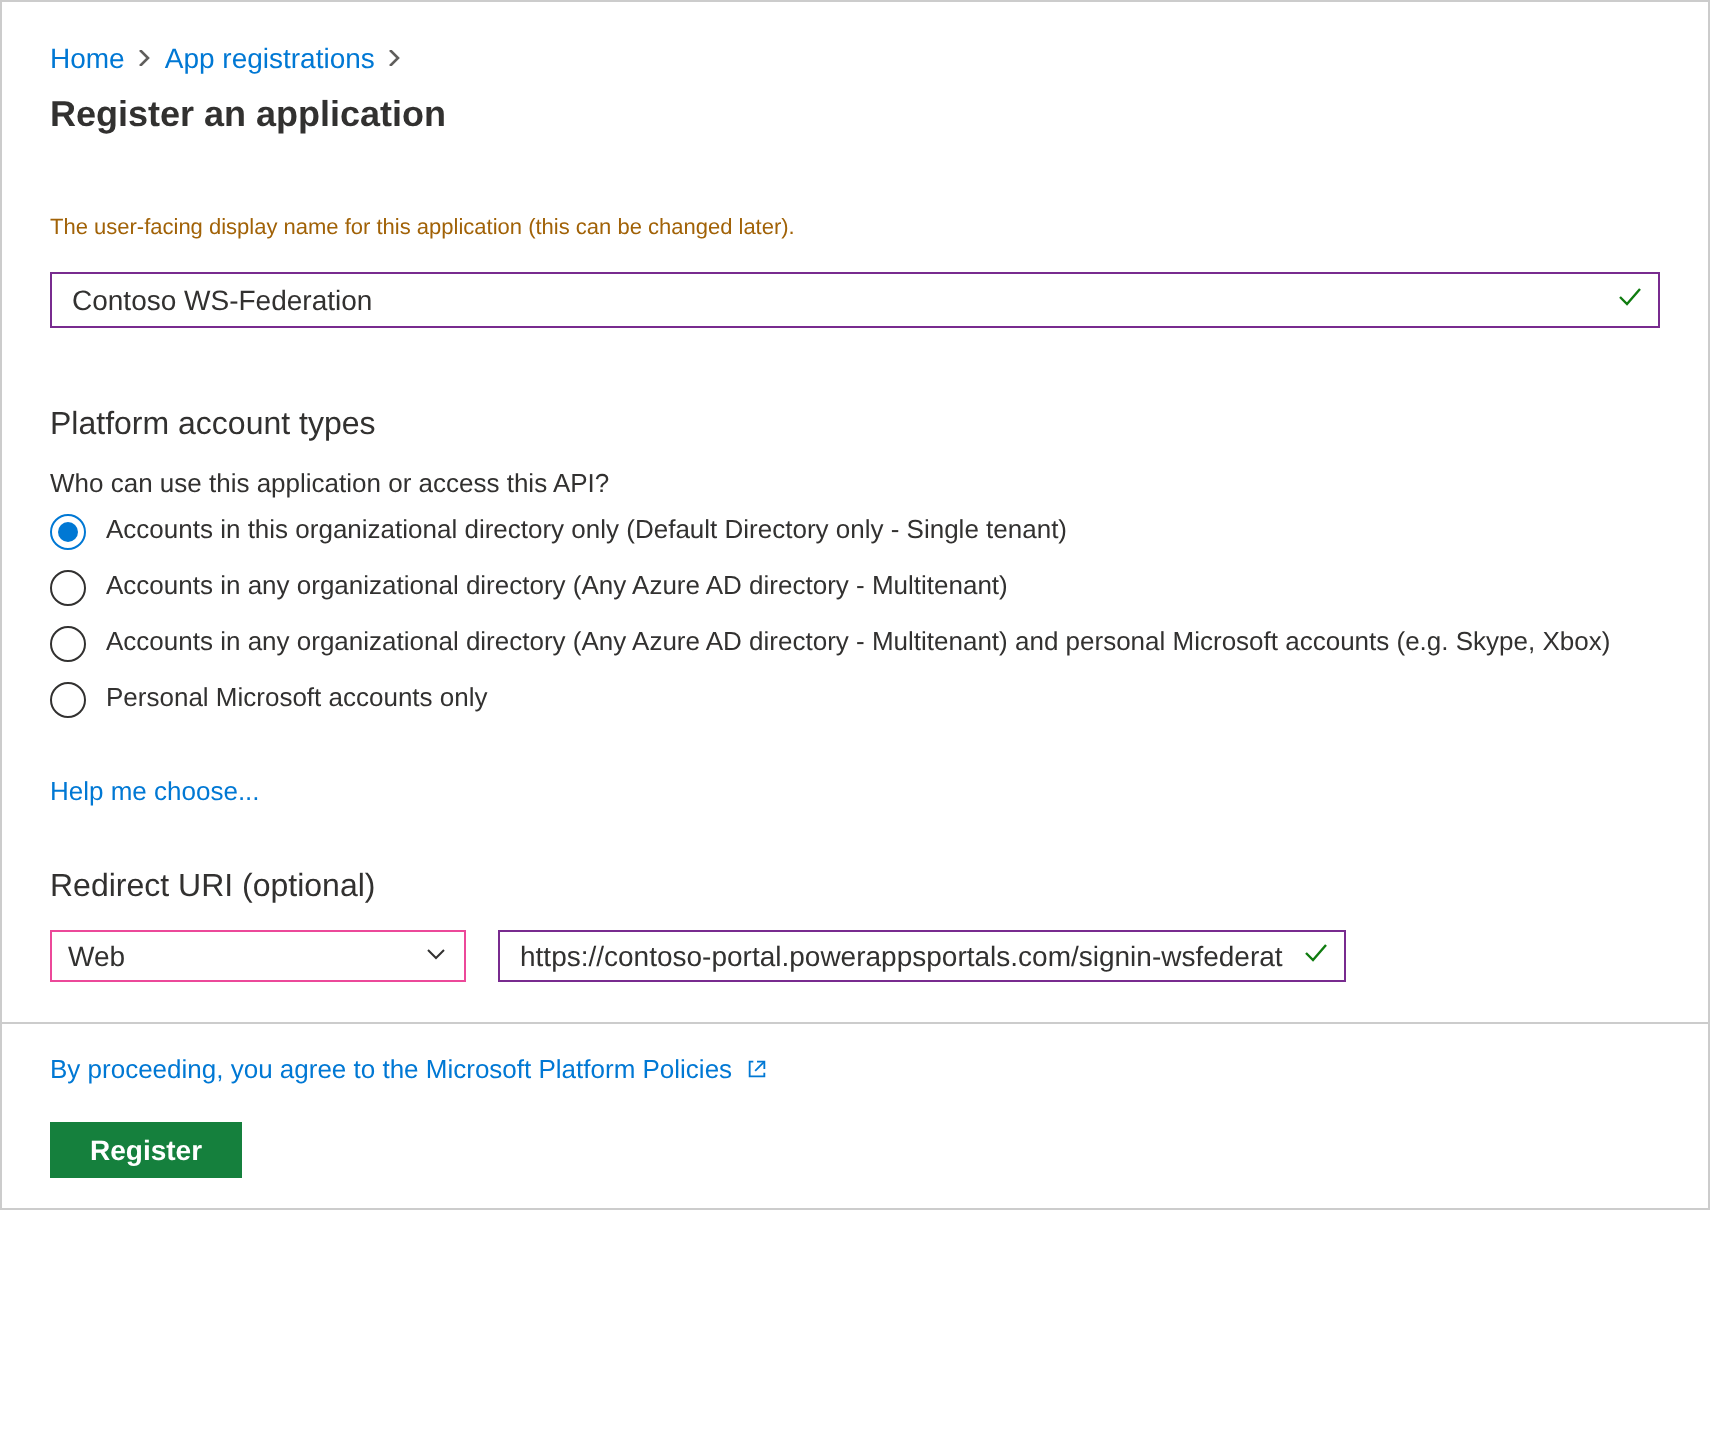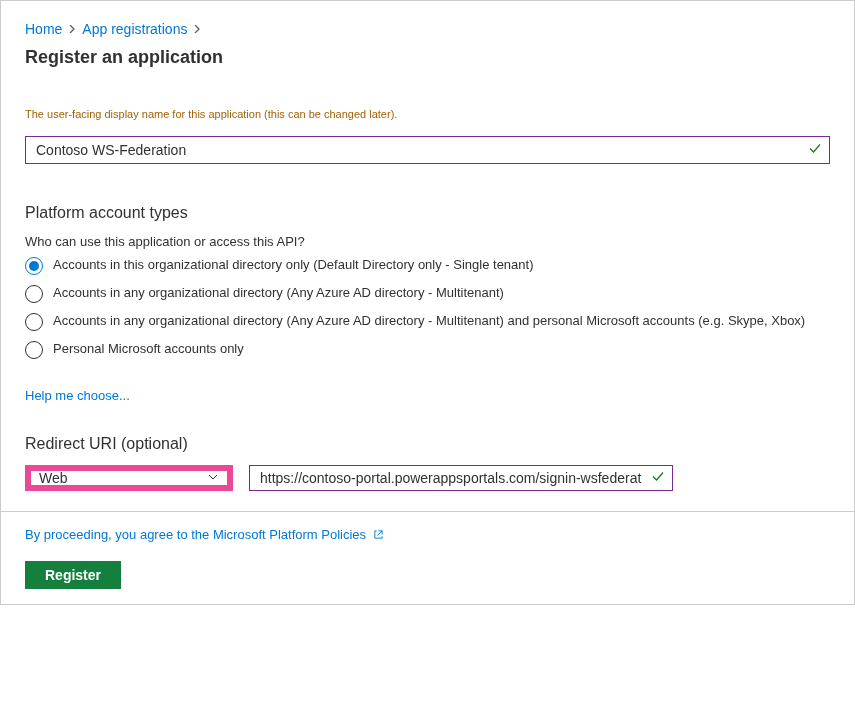--- a/index.html
+++ b/index.html
@@ -139,21 +139,21 @@
     .redirect-row {
       display: flex;
       gap: 16px;
       align-items: center;
       margin-bottom: 20px;
     }
     .select-wrap {
       position: relative;
       width: 208px;
       height: 26px;
-      border: 6px solid #ec4899;
+      border: 1px solid #ec4899;
       display: flex;
       align-items: center;
       padding: 0 8px;
       cursor: pointer;
       background: #ffffff;
       gap: 41px;
     }
     .select-value {
       font-size: 14px;
       flex: 1;

